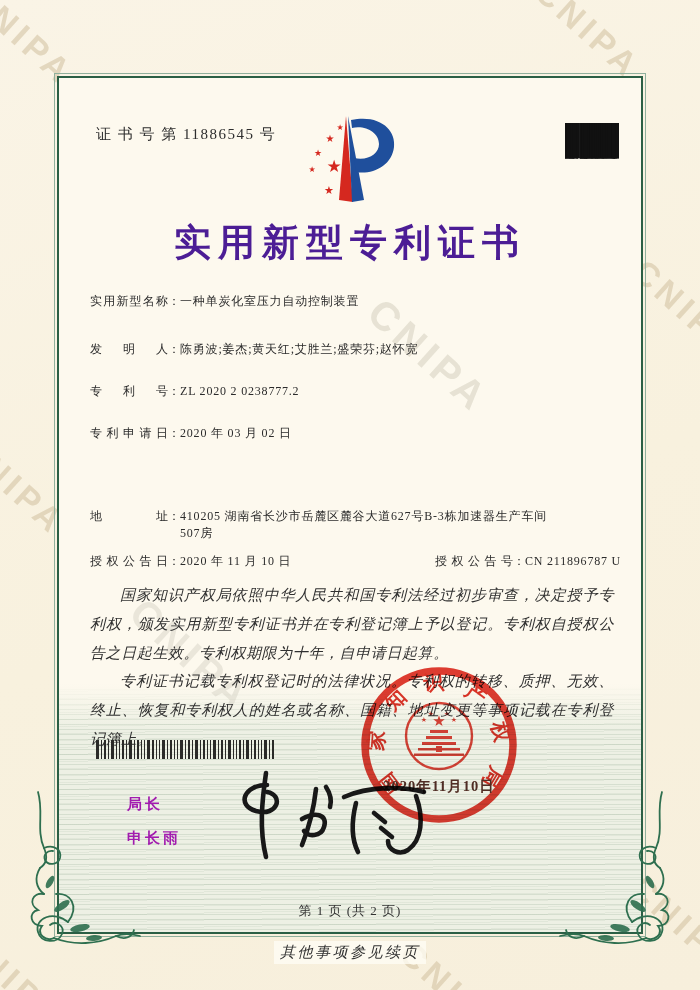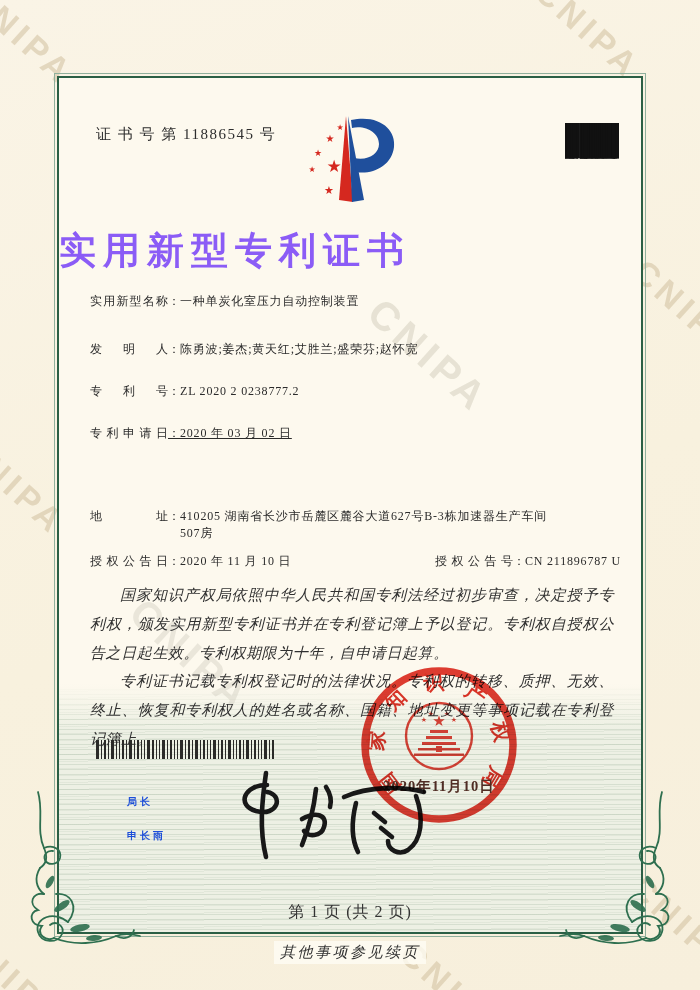--- a/index.html
+++ b/index.html
@@ -30,46 +30,46 @@
       #edf0e4;}
   .guilloche::before{content:"";position:absolute;left:0;right:0;top:0;height:46px;
     background:linear-gradient(180deg,#fdf9ee 0%,rgba(253,249,238,0) 100%);}
 
   .z{position:absolute;z-index:2;}
 
   
   .cert-no{left:37px;top:47px;font-size:15px;color:#2d2d2d;letter-spacing:1.5px;}
   .logo{left:237px;top:34px;width:112px;height:96px;}
   .qr{left:506px;top:45px;width:54px;height:54px;}
-  .title{left:0;right:0;top:148px;font-size:37px;font-weight:700;
-    color:#8b5cf6;letter-spacing:7px;}
+  .title{left:0;right:0;top:140px;text-align:center;font-size:37px;font-weight:700;
+    color:#4c1d95;letter-spacing:7px;}
 
   
   .row{left:31px;right:20px;font-size:12px;color:#2b2b2b;line-height:1.45;}
   .lbl{display:inline-block;width:78px;text-align:justify;text-align-last:justify;
     vertical-align:top;letter-spacing:0;}
   .colon{vertical-align:top;}
   .val{letter-spacing:.8px;}
   .val-block{display:inline-block;width:382px;vertical-align:top;letter-spacing:.8px;}
   .pair2{position:absolute;left:309px;top:0;white-space:nowrap;margin-left:36px;}
 
   
   .paras{left:31px;top:503px;width:524px;font-size:15px;font-style:italic;
     color:#303030;line-height:1.92;text-align:justify;}
   .paras p{margin:0;text-indent:2em;letter-spacing:.6px;}
 
   
   .barcode{left:37px;top:662px;width:180px;height:19px;}
-  .director{left:68px;font-size:10px;color:#1d4ed8;letter-spacing:3px;
+  .director{left:68px;font-size:15px;color:#a21caf;letter-spacing:3px;
     font-family:"Liberation Sans","DejaVu Sans",sans-serif;font-weight:600;}
   .director.t1{top:717px;}
   .director.t2{top:751px;}
   .signature{left:163px;top:683px;width:212px;height:108px;}
   .seal{left:352px;top:658px;width:174px;height:174px;mix-blend-mode:multiply;opacity:.95;}
-  .pageno{left:0;right:0;top:824px;text-align:center;font-size:16px;color:#333;
+  .pageno{left:0;right:0;top:824px;text-align:center;font-size:13px;color:#333;
     letter-spacing:1px;}
 
   
   .orn{position:absolute;width:118px;height:160px;z-index:4;pointer-events:none;}
   .orn-left{left:28px;top:790px;}
   .orn-right{left:554px;top:790px;transform:scaleX(-1);}
 
   
   .note{position:absolute;left:50%;top:941px;transform:translateX(-50%);
     font-size:15px;font-style:italic;color:#333;letter-spacing:2.5px;
@@ -192,21 +192,21 @@
 
       <div class="z row" style="top:215px;">
         <span class="lbl">实用新型名称</span><span class="colon">：</span><span class="val">一种单炭化室压力自动控制装置</span>
       </div>
       <div class="z row" style="top:263px;">
         <span class="lbl">发明人</span><span class="colon">：</span><span class="val">陈勇波;姜杰;黄天红;艾胜兰;盛荣芬;赵怀宽</span>
       </div>
       <div class="z row" style="top:305px;">
         <span class="lbl">专利号</span><span class="colon">：</span><span class="val">ZL 2020 2 0238777.2</span>
       </div>
-      <div class="z row" style="top:347px;text-decoration:underline;">
+      <div class="z row" style="top:347px;">
         <span class="lbl">专利申请日</span><span class="colon">：</span><span class="val">2020 年 03 月 02 日</span>
       </div>
       <div class="z row" style="top:430px;">
         <span class="lbl">地址</span><span class="colon">：</span><span class="val-block">410205 湖南省长沙市岳麓区麓谷大道627号B-3栋加速器生产车间507房</span>
       </div>
       <div class="z row" style="top:475px;">
         <span class="lbl">授权公告日</span><span class="colon">：</span><span class="val">2020 年 11 月 10 日</span>
         <span class="pair2"><span class="lbl">授权公告号</span><span class="colon">：</span><span class="val">CN 211896787 U</span></span>
       </div>
 

